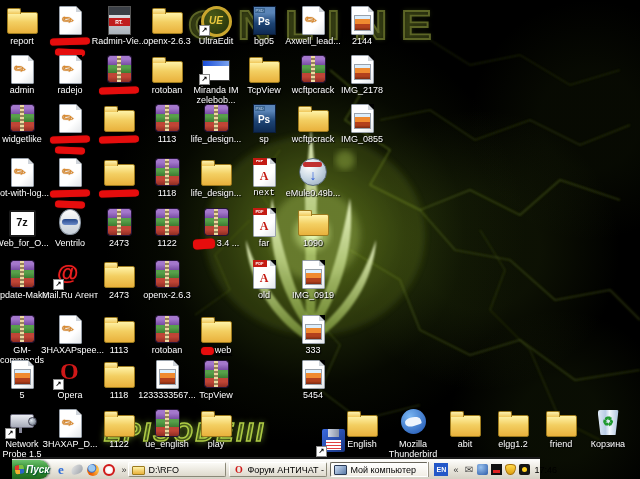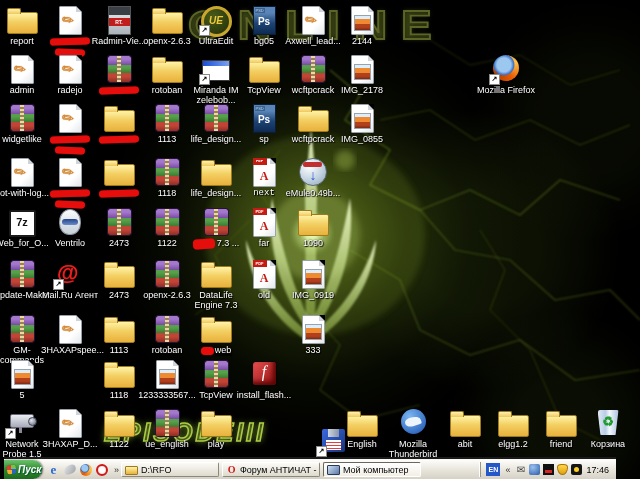--- a/index.html
+++ b/index.html
@@ -115,21 +115,21 @@
     background:#eef4fc;border-radius:60% 90% 20% 70%;transform:rotate(-18deg);}
   .g-firefox{width:26px;height:26px;margin-top:3px;border-radius:50%;
     background:radial-gradient(circle at 42% 38%,#9cc8f0 0 7px,#3a70c8 10px,rgba(0,0,0,0) 11px),
     conic-gradient(from -30deg,#f89020,#ffc24a,#e85a00,#b33c00,#f89020);box-shadow:0 0 2px #000;}
   .g-recycle{width:21px;height:25px;margin-top:4px;border-radius:2px 2px 4px 4px;
     clip-path:polygon(0 0,100% 0,86% 100%,14% 100%);
     background:linear-gradient(90deg,#dfe9f5,#b9cde6 35%,#f2f7fd 55%,#a9c0dc);}
   .g-recycle::before{content:"♻";position:absolute;left:0;right:0;top:4px;text-align:center;
     color:#1f9a2f;font-size:13px;font-weight:bold;}
   
-  #taskbar{position:absolute;left:4px;bottom:0;width:612px;height:19px;z-index:10;
+  #taskbar{position:absolute;left:12px;bottom:0;width:528px;height:19px;z-index:10;
     background:linear-gradient(180deg,#fdfdfb,#ebe8df 45%,#d5d1c5);
     border-top:1px solid #f8f8f4;box-shadow:0 -2px 0 #1a1a1a;display:flex;align-items:center;}
   #start-button{height:19px;width:35px;display:flex;align-items:center;gap:2px;padding-left:3px;
     border-radius:0 9px 9px 0;cursor:pointer;
     background:linear-gradient(180deg,#6cc26c,#2f8a2f 50%,#1f6a1f);box-shadow:1px 0 2px rgba(0,0,0,.5);}
   #start-button .flag{width:9px;height:9px;border-radius:2px;transform:rotate(-8deg);
     background:conic-gradient(#7bc143 0 25%,#2a66c8 0 50%,#f2b02c 0 75%,#e23a2e 0);box-shadow:0 0 1px #053;}
   #start-button .start-label{color:#fff;font-weight:bold;font-style:italic;font-size:10px;text-shadow:1px 1px 1px #053;}
   #quick-launch{display:flex;align-items:center;gap:3px;padding:0 4px 0 5px;}
   .ql{width:13px;height:13px;display:flex;align-items:center;justify-content:center;cursor:pointer;}
@@ -309,27 +309,20 @@
           <div class="shape g-rar"></div>
         </div>
         <div class="label"><span>wcftpcrack</span></div>
       </div>
       <div class="dicon" style="left: 338px; top: 52px;">
         <div class="glyph">
           <div class="shape page g-image"></div>
         </div>
         <div class="label"><span>IMG_2178</span></div>
       </div>
-      <div class="dicon" style="left: 482px; top: 52px;">
-        <div class="glyph">
-          <div class="shape g-firefox"></div>
-          <span class="shortcut-arrow">↗</span>
-        </div>
-        <div class="label"><span>Mozilla Firefox</span></div>
-      </div>
       <div class="dicon" style="left: -2px; top: 101px;">
         <div class="glyph">
           <div class="shape g-rar"></div>
         </div>
         <div class="label"><span>widgetlike</span></div>
       </div>
       <div class="dicon" style="left: 46px; top: 101px;">
         <div class="glyph">
           <div class="shape page g-php"></div>
         </div>
@@ -436,21 +429,21 @@
       <div class="dicon" style="left: 143px; top: 205px;">
         <div class="glyph">
           <div class="shape g-rar"></div>
         </div>
         <div class="label"><span>1122</span></div>
       </div>
       <div class="dicon" style="left: 192px; top: 205px;">
         <div class="glyph">
           <div class="shape g-rar"></div>
         </div>
-        <div class="label"><span class="scr preb"></span><span>7.3 ...</span></div>
+        <div class="label"><span class="scr preb"></span><span>3.4 ...</span></div>
       </div>
       <div class="dicon" style="left: 240px; top: 205px;">
         <div class="glyph">
           <div class="shape page g-pdf">
             <span class="band">PDF</span>
           </div>
         </div>
         <div class="label"><span>far</span></div>
       </div>
       <div class="dicon" style="left: 289px; top: 205px;">
@@ -477,26 +470,20 @@
           <div class="shape g-folder"></div>
         </div>
         <div class="label"><span>2473</span></div>
       </div>
       <div class="dicon" style="left: 143px; top: 257px;">
         <div class="glyph">
           <div class="shape g-rar"></div>
         </div>
         <div class="label"><span>openx-2.6.3</span></div>
       </div>
-      <div class="dicon" style="left: 192px; top: 257px;">
-        <div class="glyph">
-          <div class="shape g-folder"></div>
-        </div>
-        <div class="label"><span>DataLife Engine 7.3</span></div>
-      </div>
       <div class="dicon" style="left: 240px; top: 257px;">
         <div class="glyph">
           <div class="shape page g-pdf">
             <span class="band">PDF</span>
           </div>
         </div>
         <div class="label"><span>old</span></div>
       </div>
       <div class="dicon" style="left: 289px; top: 257px;">
         <div class="glyph">
@@ -539,43 +526,50 @@
           <div class="shape page g-image"></div>
         </div>
         <div class="label"><span>333</span></div>
       </div>
       <div class="dicon" style="left: -2px; top: 357px;">
         <div class="glyph">
           <div class="shape page g-image"></div>
         </div>
         <div class="label"><span>5</span></div>
       </div>
+      <div class="dicon" style="left: 46px; top: 357px;">
+        <div class="glyph">
+          <div class="shape g-opera" style="width: 32px; height: 32px;"></div>
+          <span class="shortcut-arrow">↗</span>
+        </div>
+        <div class="label"><span>Opera</span></div>
+      </div>
       <div class="dicon" style="left: 95px; top: 357px;">
         <div class="glyph">
           <div class="shape g-folder"></div>
         </div>
         <div class="label"><span>1118</span></div>
       </div>
       <div class="dicon" style="left: 143px; top: 357px;">
         <div class="glyph">
           <div class="shape page g-image"></div>
         </div>
         <div class="label"><span>1233333567...</span></div>
       </div>
       <div class="dicon" style="left: 192px; top: 357px;">
         <div class="glyph">
           <div class="shape g-rar"></div>
         </div>
         <div class="label"><span>TcpView</span></div>
       </div>
-      <div class="dicon" style="left: 240px; top: 357px;">
-        <div class="glyph">
-          <div class="shape g-flash"></div>
-        </div>
-        <div class="label"><span>install_flash...</span></div>
+      <div class="dicon" style="left: 289px; top: 357px;">
+        <div class="glyph">
+          <div class="shape page g-image"></div>
+        </div>
+        <div class="label"><span>5454</span></div>
       </div>
       <div class="dicon" style="left: -2px; top: 406px;">
         <div class="glyph">
           <div class="shape g-netprobe"></div>
           <span class="shortcut-arrow">↗</span>
         </div>
         <div class="label"><span>Network Probe 1.5</span></div>
       </div>
       <div class="dicon" style="left: 46px; top: 406px;">
         <div class="glyph">

